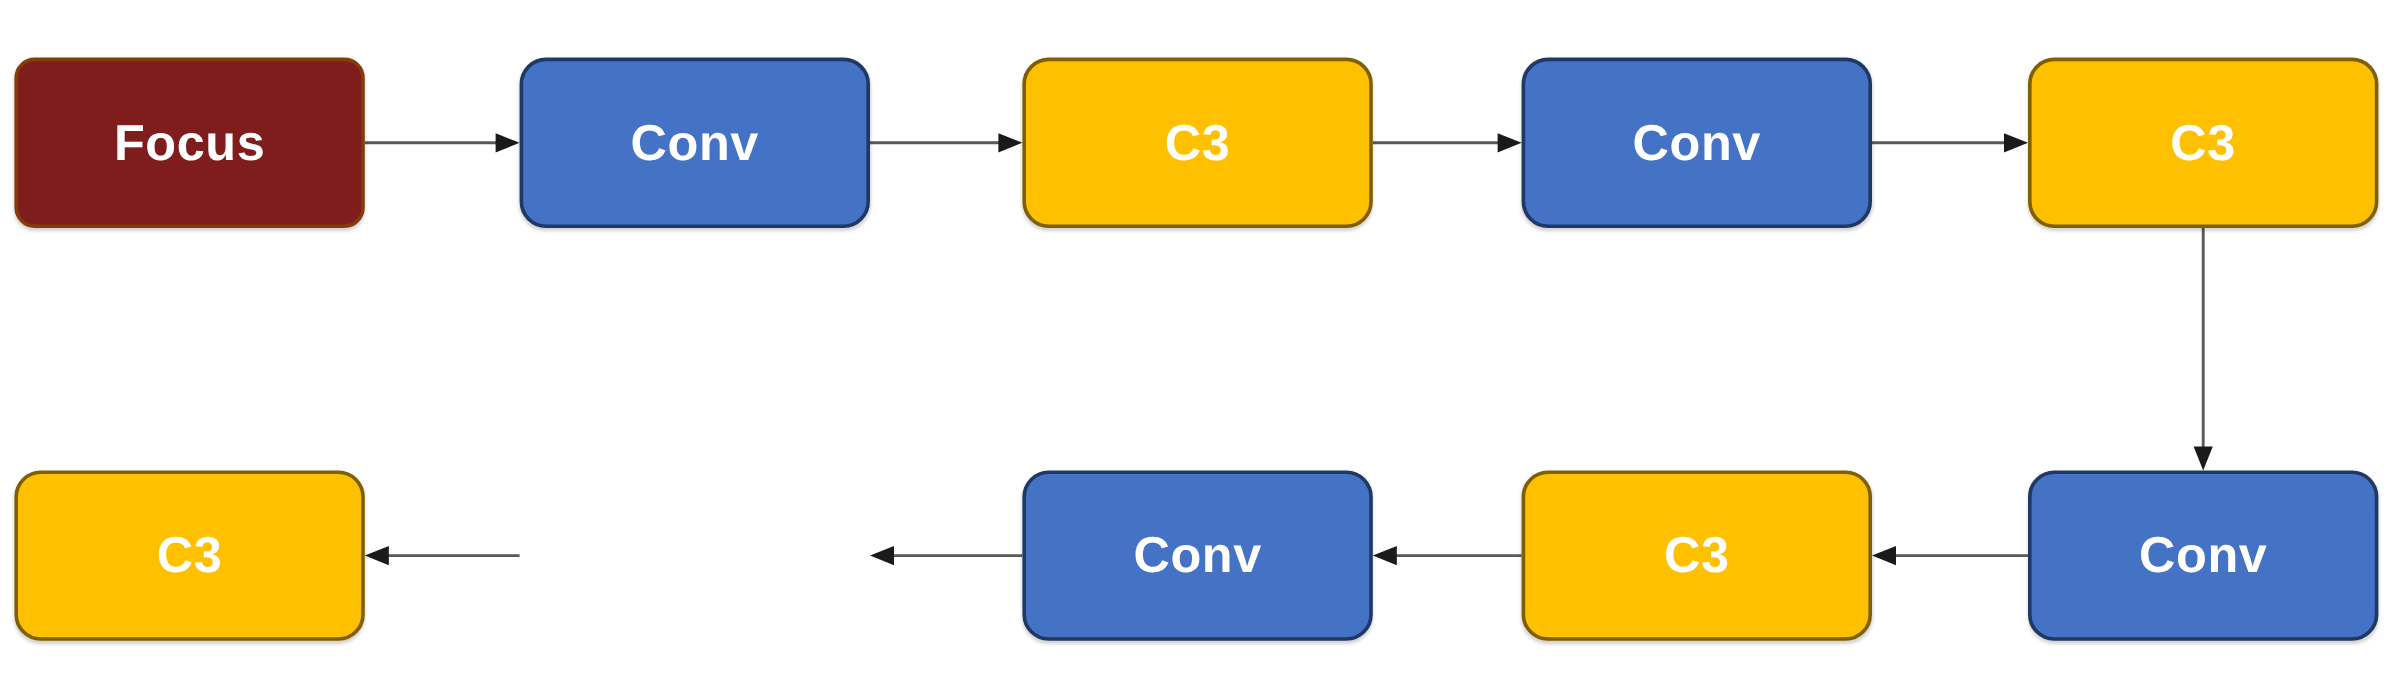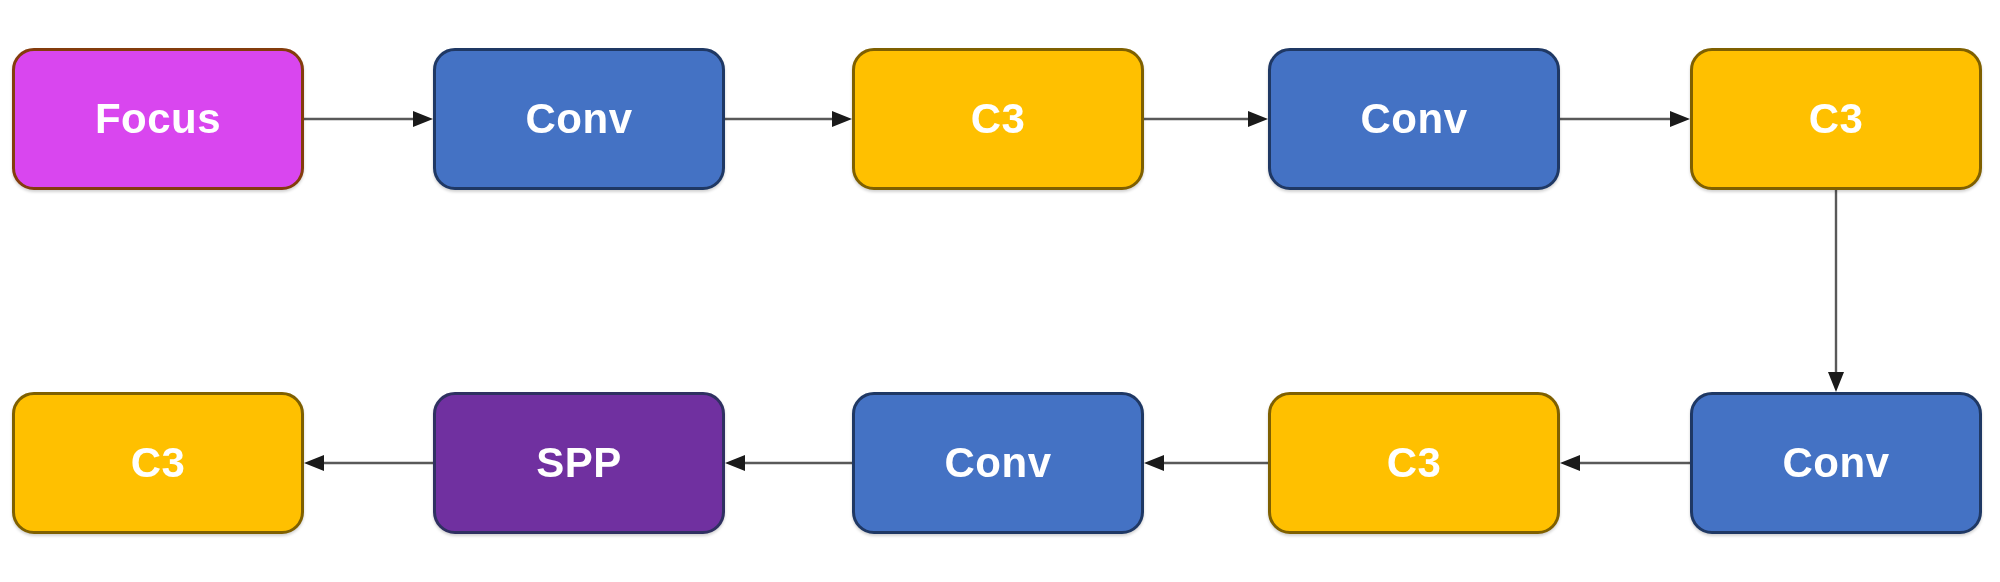--- a/index.html
+++ b/index.html
@@ -62,41 +62,38 @@
       <line x1="1690" y1="463" x2="1578" y2="463" stroke="#595959" stroke-width="2.4"></line>
       <polygon points="1560,463 1580,455 1580,471" fill="#1a1a1a"></polygon>
       <line x1="1268" y1="463" x2="1162" y2="463" stroke="#595959" stroke-width="2.4"></line>
       <polygon points="1144,463 1164,455 1164,471" fill="#1a1a1a"></polygon>
       <line x1="852" y1="463" x2="743" y2="463" stroke="#595959" stroke-width="2.4"></line>
       <polygon points="725,463 745,455 745,471" fill="#1a1a1a"></polygon>
       <line x1="433" y1="463" x2="322" y2="463" stroke="#595959" stroke-width="2.4"></line>
       <polygon points="304,463 324,455 324,471" fill="#1a1a1a"></polygon>
     </svg>
 
-  <div class="node" style="left: 12px; top: 48px; background: #d946ef; border-color: rgb(132, 60, 12);">
+  <div class="node" style="left: 12px; top: 48px; background: #7f1d1d; border-color: rgb(132, 60, 12); border-radius: 17px;">
       <span>Focus</span>
     </div>
   <div class="node" style="left: 433px; top: 48px; background: rgb(68, 114, 196); border-color: rgb(31, 56, 100);">
       <span>Conv</span>
     </div>
   <div class="node" style="left: 852px; top: 48px; background: rgb(255, 192, 0); border-color: rgb(127, 96, 0);">
       <span>C3</span>
     </div>
   <div class="node" style="left: 1268px; top: 48px; background: rgb(68, 114, 196); border-color: rgb(31, 56, 100);">
       <span>Conv</span>
     </div>
   <div class="node" style="left: 1690px; top: 48px; background: rgb(255, 192, 0); border-color: rgb(127, 96, 0);">
       <span>C3</span>
     </div>
   <div class="node" style="left: 12px; top: 392px; background: rgb(255, 192, 0); border-color: rgb(127, 96, 0);">
       <span>C3</span>
     </div>
-  <div class="node" style="left: 433px; top: 392px; background: rgb(112, 48, 160); border-color: rgb(47, 48, 97);">
-      <span>SPP</span>
-    </div>
   <div class="node" style="left: 852px; top: 392px; background: rgb(68, 114, 196); border-color: rgb(31, 56, 100);">
       <span>Conv</span>
     </div>
   <div class="node" style="left: 1268px; top: 392px; background: rgb(255, 192, 0); border-color: rgb(127, 96, 0);">
       <span>C3</span>
     </div>
   <div class="node" style="left: 1690px; top: 392px; background: rgb(68, 114, 196); border-color: rgb(31, 56, 100);">
       <span>Conv</span>
     </div>
 </div>

